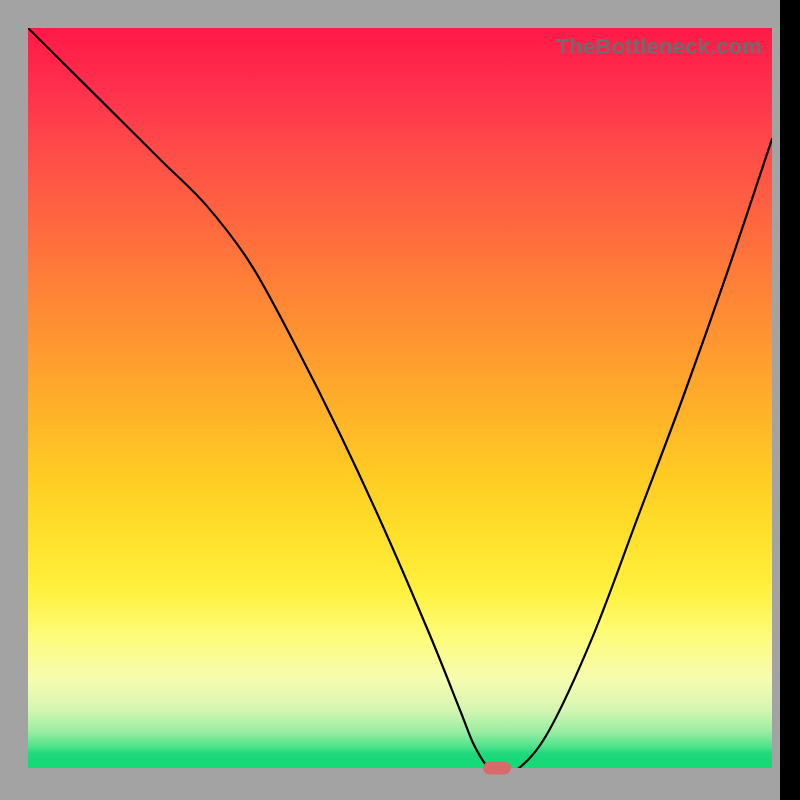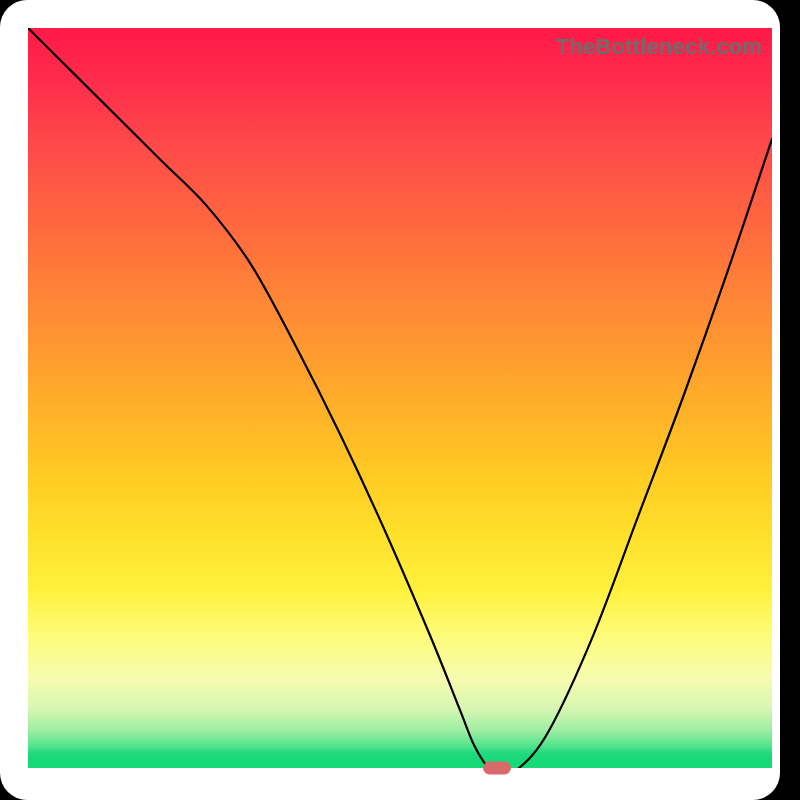--- a/index.html
+++ b/index.html
@@ -8,22 +8,21 @@
     width: 800px;
     height: 800px;
     background: #000;
     overflow: hidden;
     font-family: Arial, Helvetica, sans-serif;
   }
   .frame {
     position: relative;
     width: 780px;
     height: 800px;
-    background: #ffffff;
-    border-radius: 27px;
+    background: #a3a3a3;
   }
   .plot {
     position: absolute;
     left: 28px;
     top: 28px;
     width: 744px;
     height: 740px;
     
     background: linear-gradient(
       to bottom,

